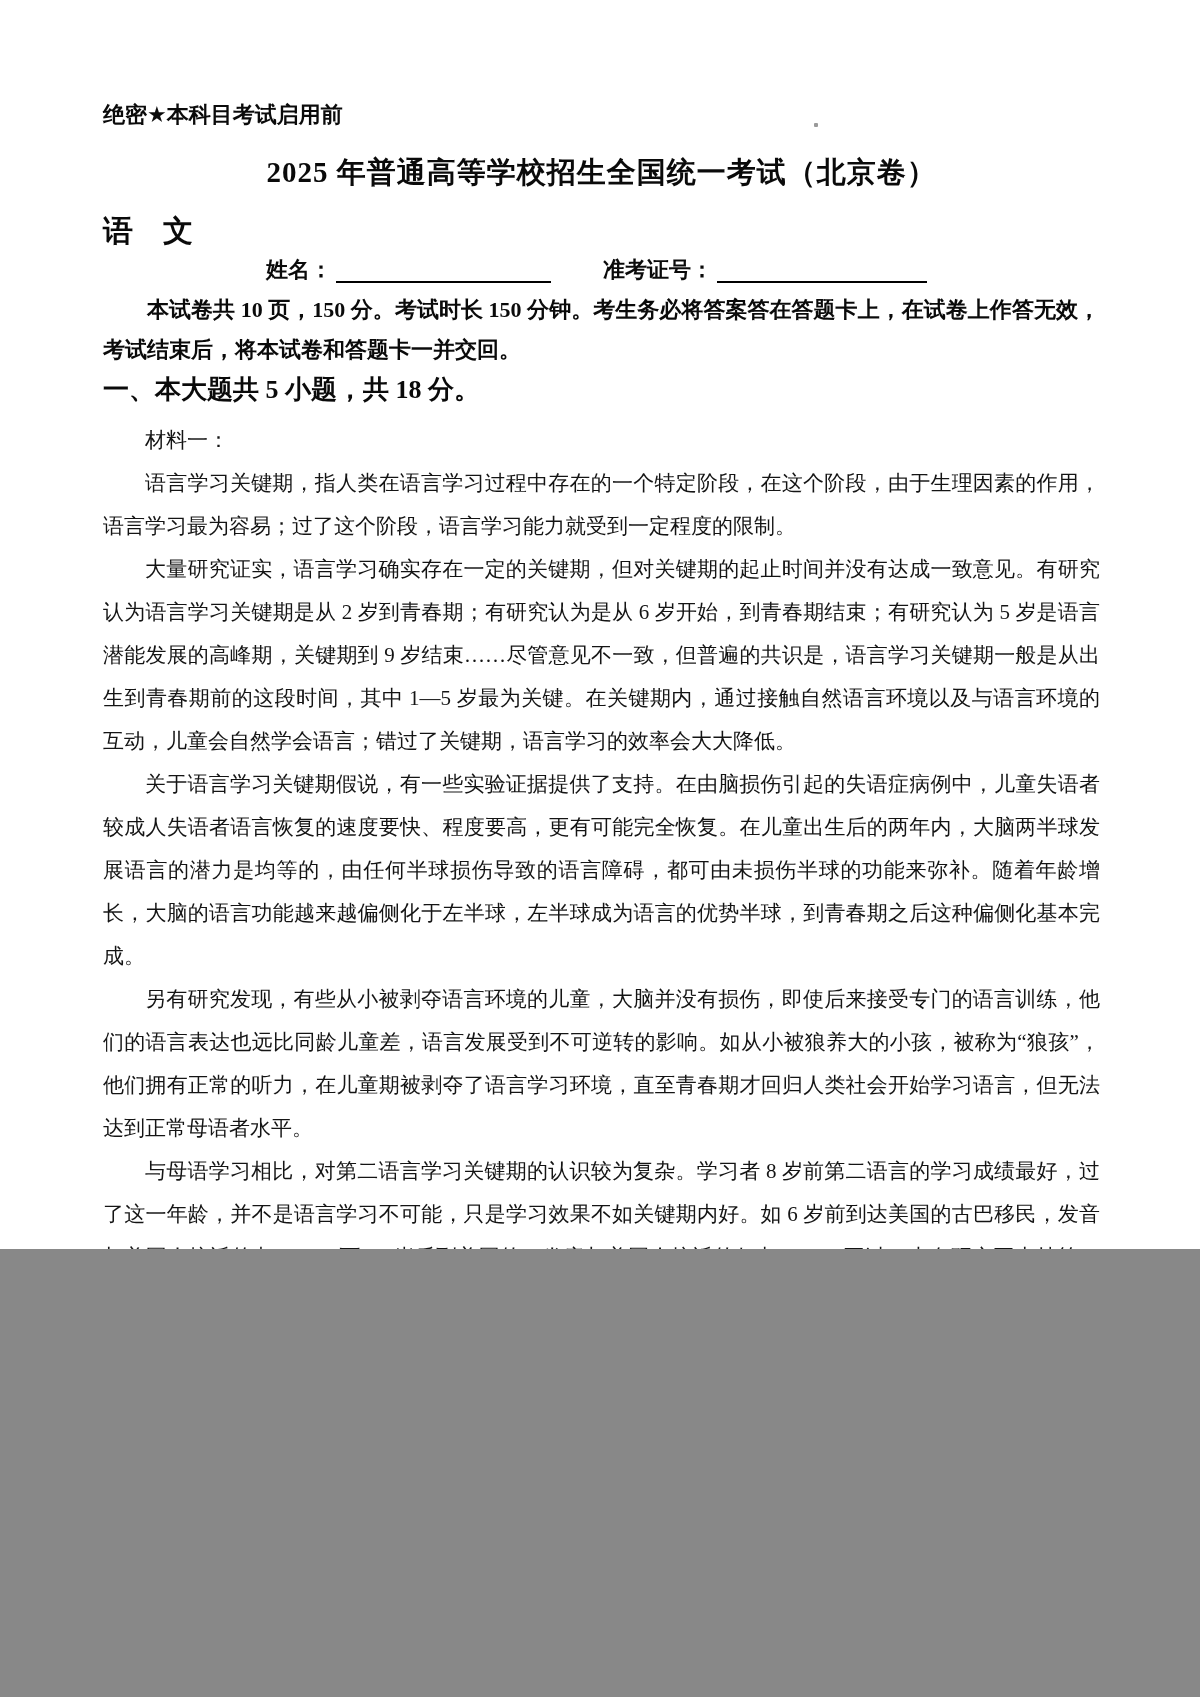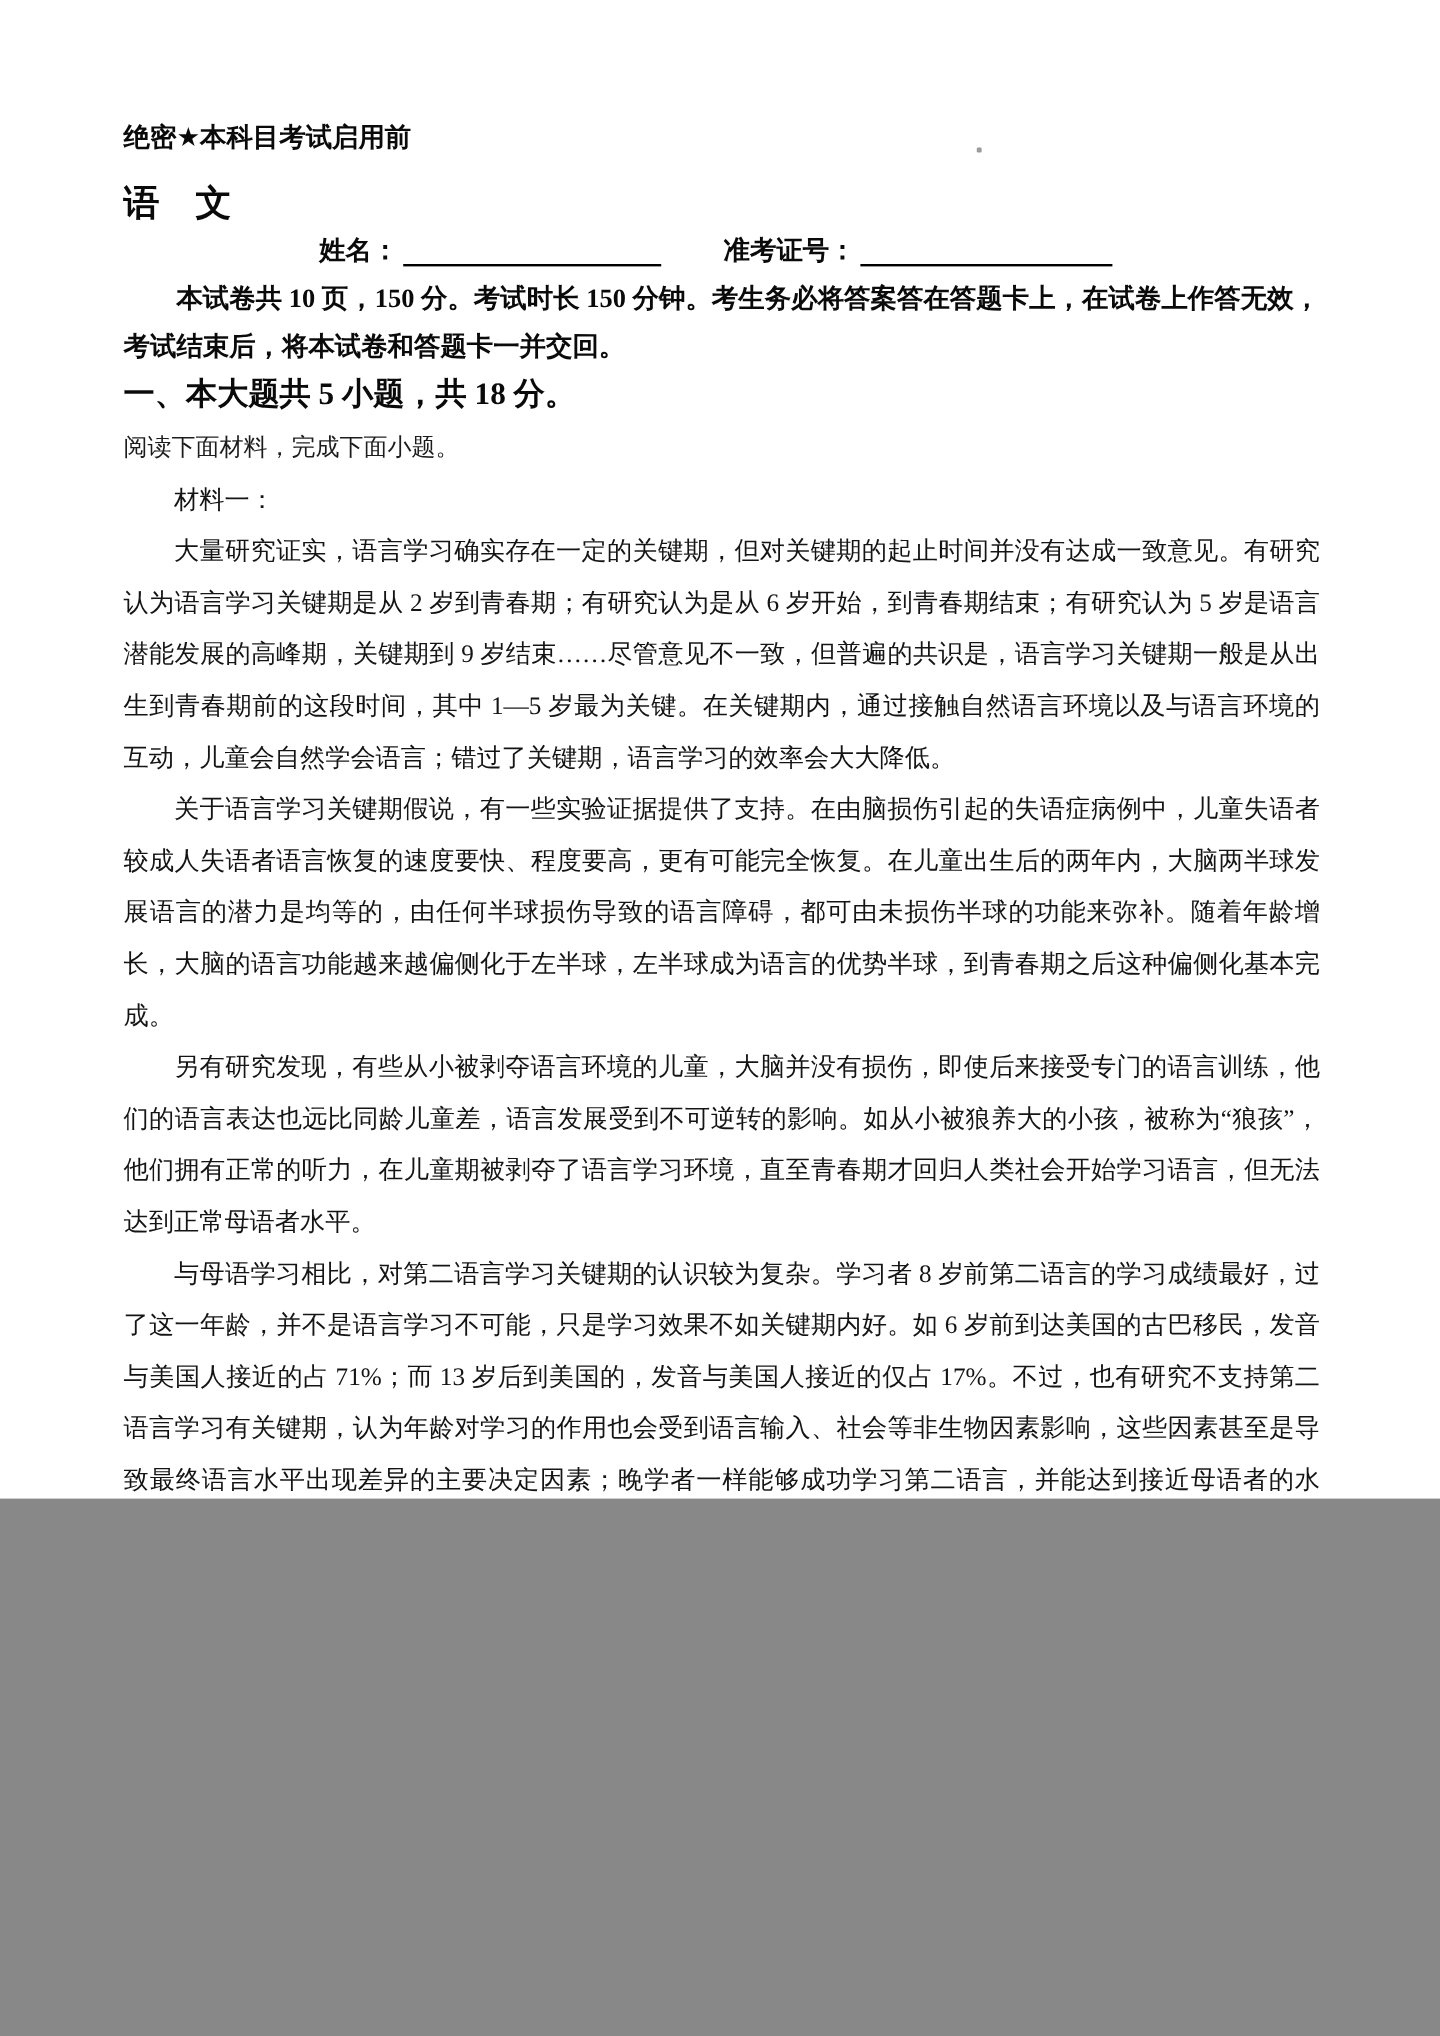--- a/index.html
+++ b/index.html
@@ -106,39 +106,40 @@
 </style>
 </head>
 <body>
 
 <div class="page">
 
   <div class="classification">绝密★本科目考试启用前</div>
 
   <div class="speck"></div>
 
+  <h1 class="exam-title">2025 年普通高等学校招生全国统一考试（北京卷）</h1>
 
   <h2 class="subject-title">语　文</h2>
 
   <div class="field-row">
     <span>姓名：</span>
     <span class="blank-line blank-name"></span>
     <span class="gap-between-fields"></span>
     <span>准考证号：</span>
     <span class="blank-line blank-ticket"></span>
   </div>
 
   <p class="instructions">本试卷共 10 页，150 分。考试时长 150 分钟。考生务必将答案答在答题卡上，在试卷上作答无效，考试结束后，将本试卷和答题卡一并交回。</p>
 
   <p class="section-heading">一、本大题共 5 小题，共 18 分。</p>
 
-  <p class="reading-prompt">阅读下面材料，完成下面小题。</p>
 
   <div class="material">
     <p class="material-label">材料一：</p>
+    <p class="body-para">语言学习关键期，指人类在语言学习过程中存在的一个特定阶段，在这个阶段，由于生理因素的作用，语言学习最为容易；过了这个阶段，语言学习能力就受到一定程度的限制。</p>
     <p class="body-para">大量研究证实，语言学习确实存在一定的关键期，但对关键期的起止时间并没有达成一致意见。有研究认为语言学习关键期是从 2 岁到青春期；有研究认为是从 6 岁开始，到青春期结束；有研究认为 5 岁是语言潜能发展的高峰期，关键期到 9 岁结束……尽管意见不一致，但普遍的共识是，语言学习关键期一般是从出生到青春期前的这段时间，其中 1—5 岁最为关键。在关键期内，通过接触自然语言环境以及与语言环境的互动，儿童会自然学会语言；错过了关键期，语言学习的效率会大大降低。</p>
     <p class="body-para">关于语言学习关键期假说，有一些实验证据提供了支持。在由脑损伤引起的失语症病例中，儿童失语者较成人失语者语言恢复的速度要快、程度要高，更有可能完全恢复。在儿童出生后的两年内，大脑两半球发展语言的潜力是均等的，由任何半球损伤导致的语言障碍，都可由未损伤半球的功能来弥补。随着年龄增长，大脑的语言功能越来越偏侧化于左半球，左半球成为语言的优势半球，到青春期之后这种偏侧化基本完成。</p>
     <p class="body-para">另有研究发现，有些从小被剥夺语言环境的儿童，大脑并没有损伤，即使后来接受专门的语言训练，他们的语言表达也远比同龄儿童差，语言发展受到不可逆转的影响。如从小被狼养大的小孩，被称为“狼孩”，他们拥有正常的听力，在儿童期被剥夺了语言学习环境，直至青春期才回归人类社会开始学习语言，但无法达到正常母语者水平。</p>
     <p class="body-para">与母语学习相比，对第二语言学习关键期的认识较为复杂。学习者 8 岁前第二语言的学习成绩最好，过了这一年龄，并不是语言学习不可能，只是学习效果不如关键期内好。如 6 岁前到达美国的古巴移民，发音与美国人接近的占 71%；而 13 岁后到美国的，发音与美国人接近的仅占 17%。不过，也有研究不支持第二语言学习有关键期，认为年龄对学习的作用也会受到语言输入、社会等非生物因素影响，这些因素甚至是导致最终语言水平出现差异的主要决定因素；晚学者一样能够成功学习第二语言，并能达到接近母语者的水平；各年龄段的学习者有各自的优势和劣势，如幼儿更容易直觉地在交际情景中习得语言，而年长</p>
   </div>
 
   <div class="page-footer">1 / 26</div>
 
 </div>
 

